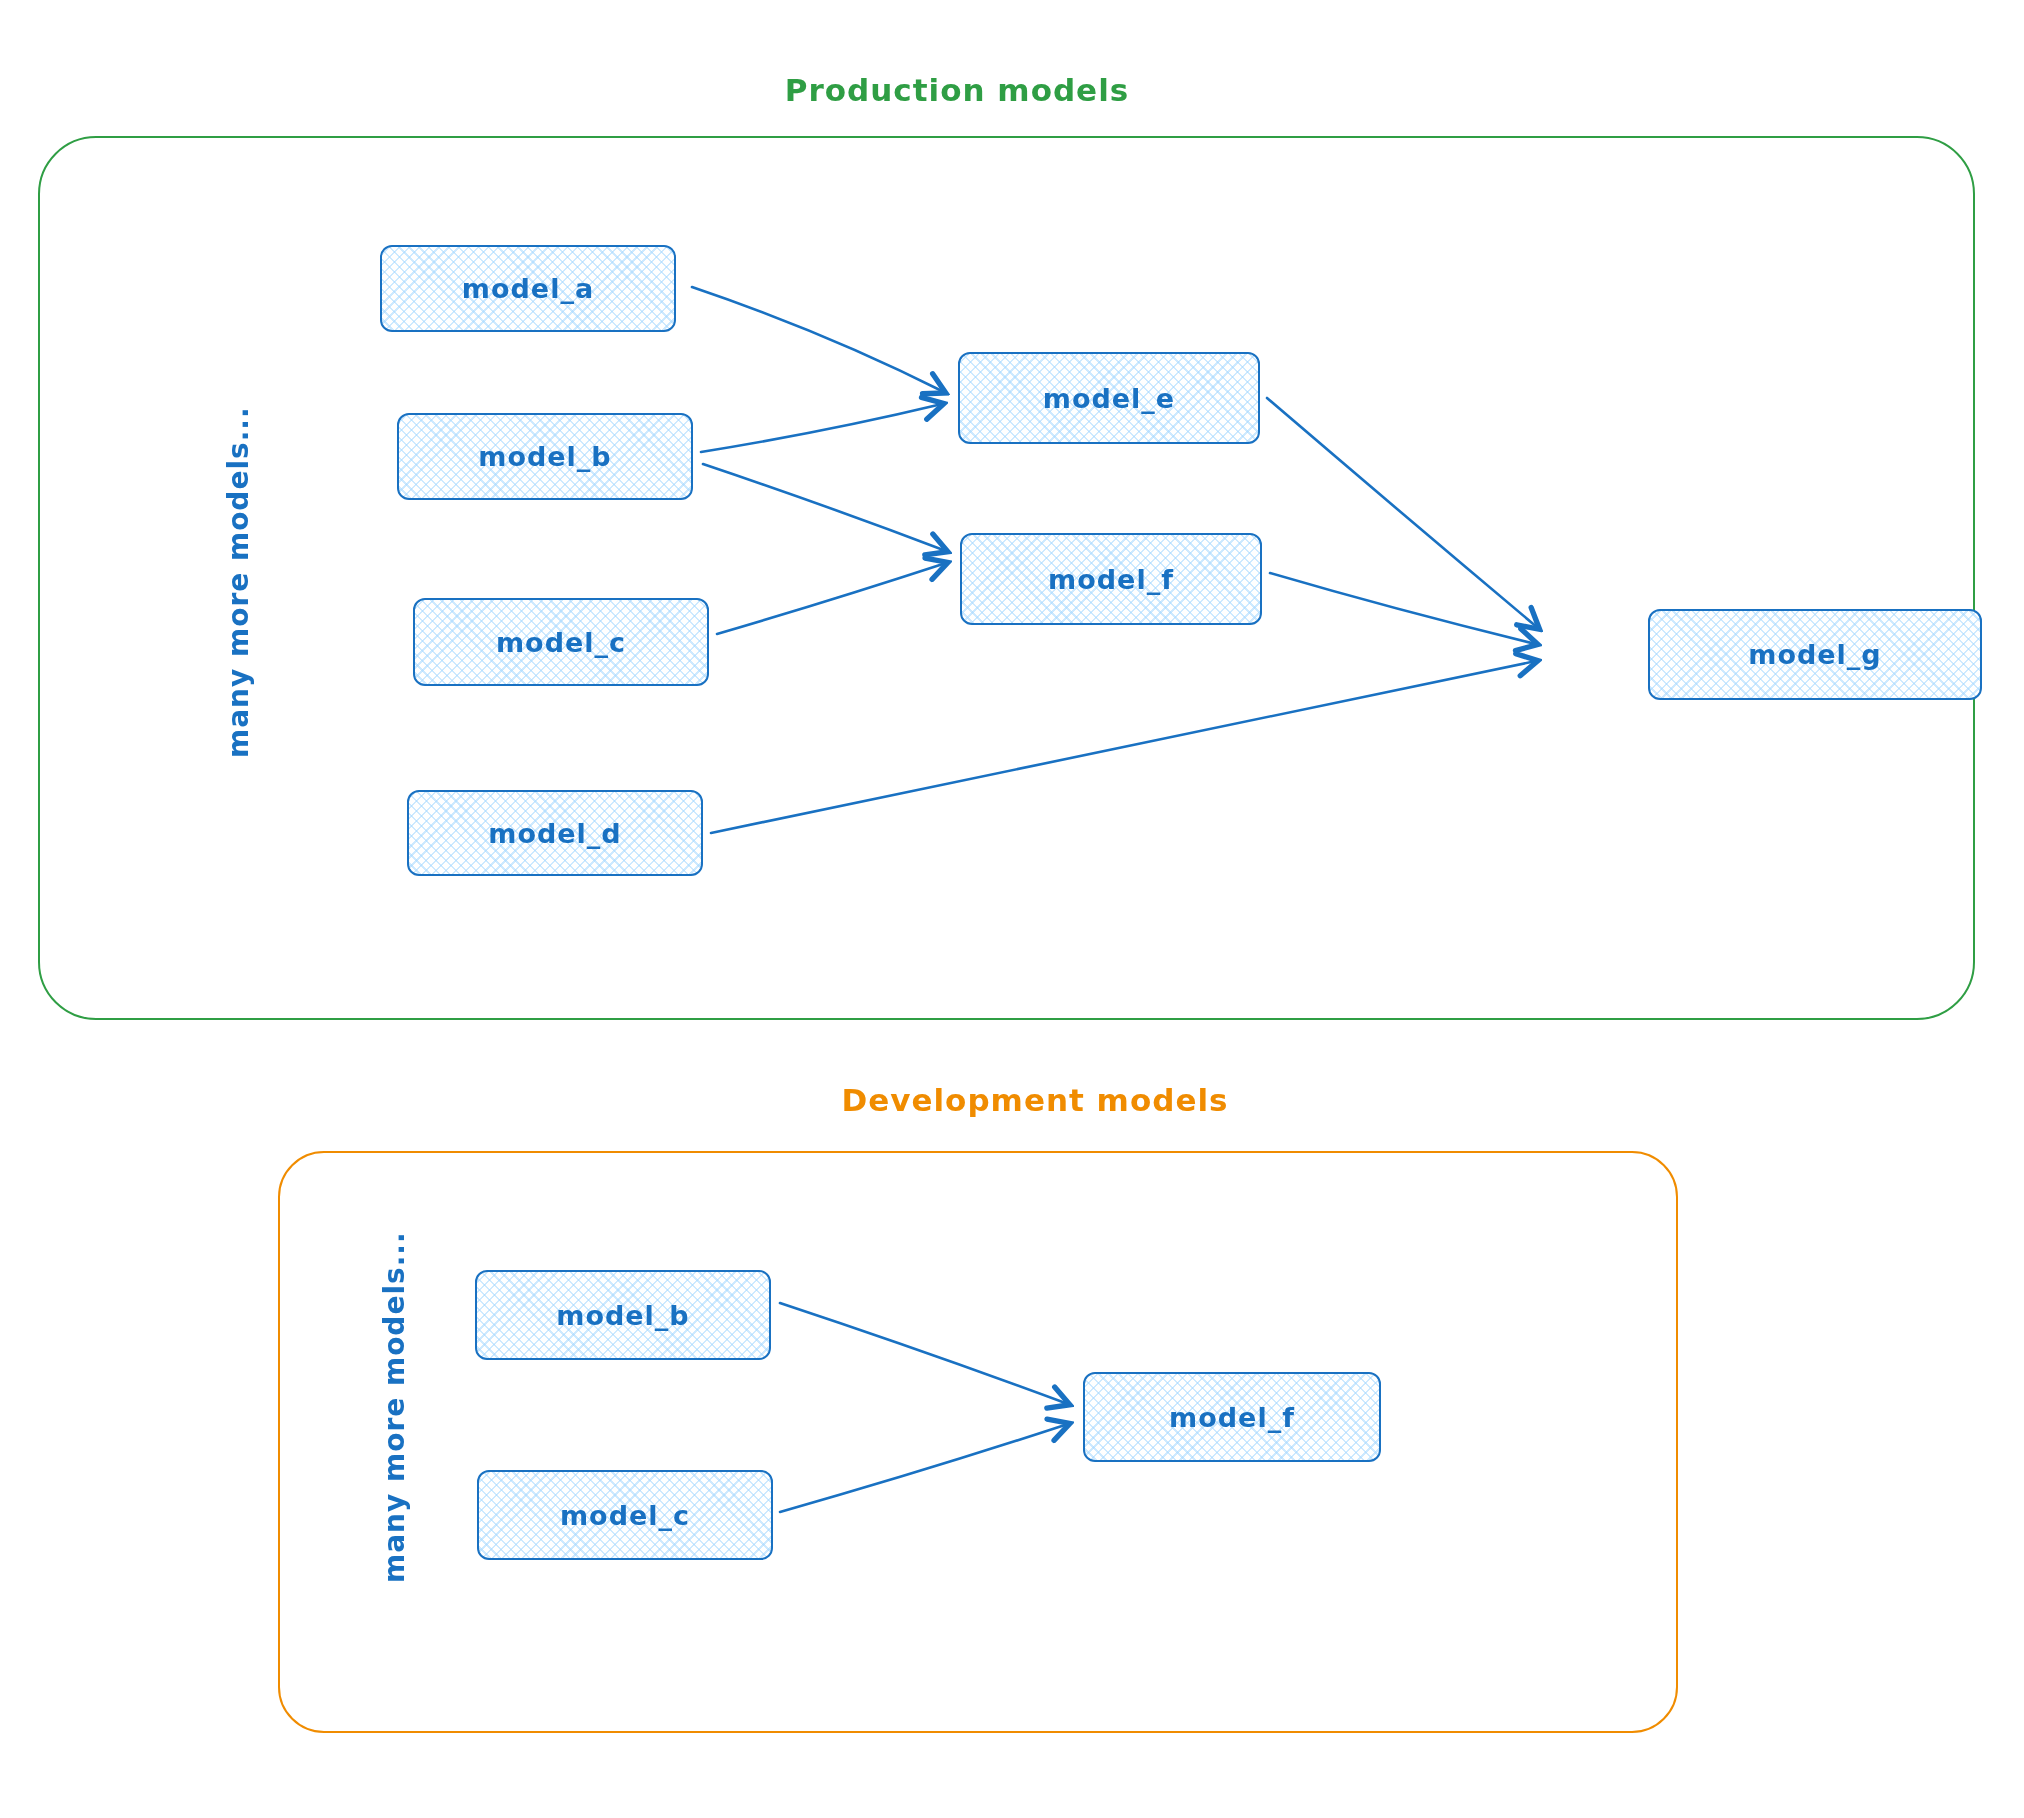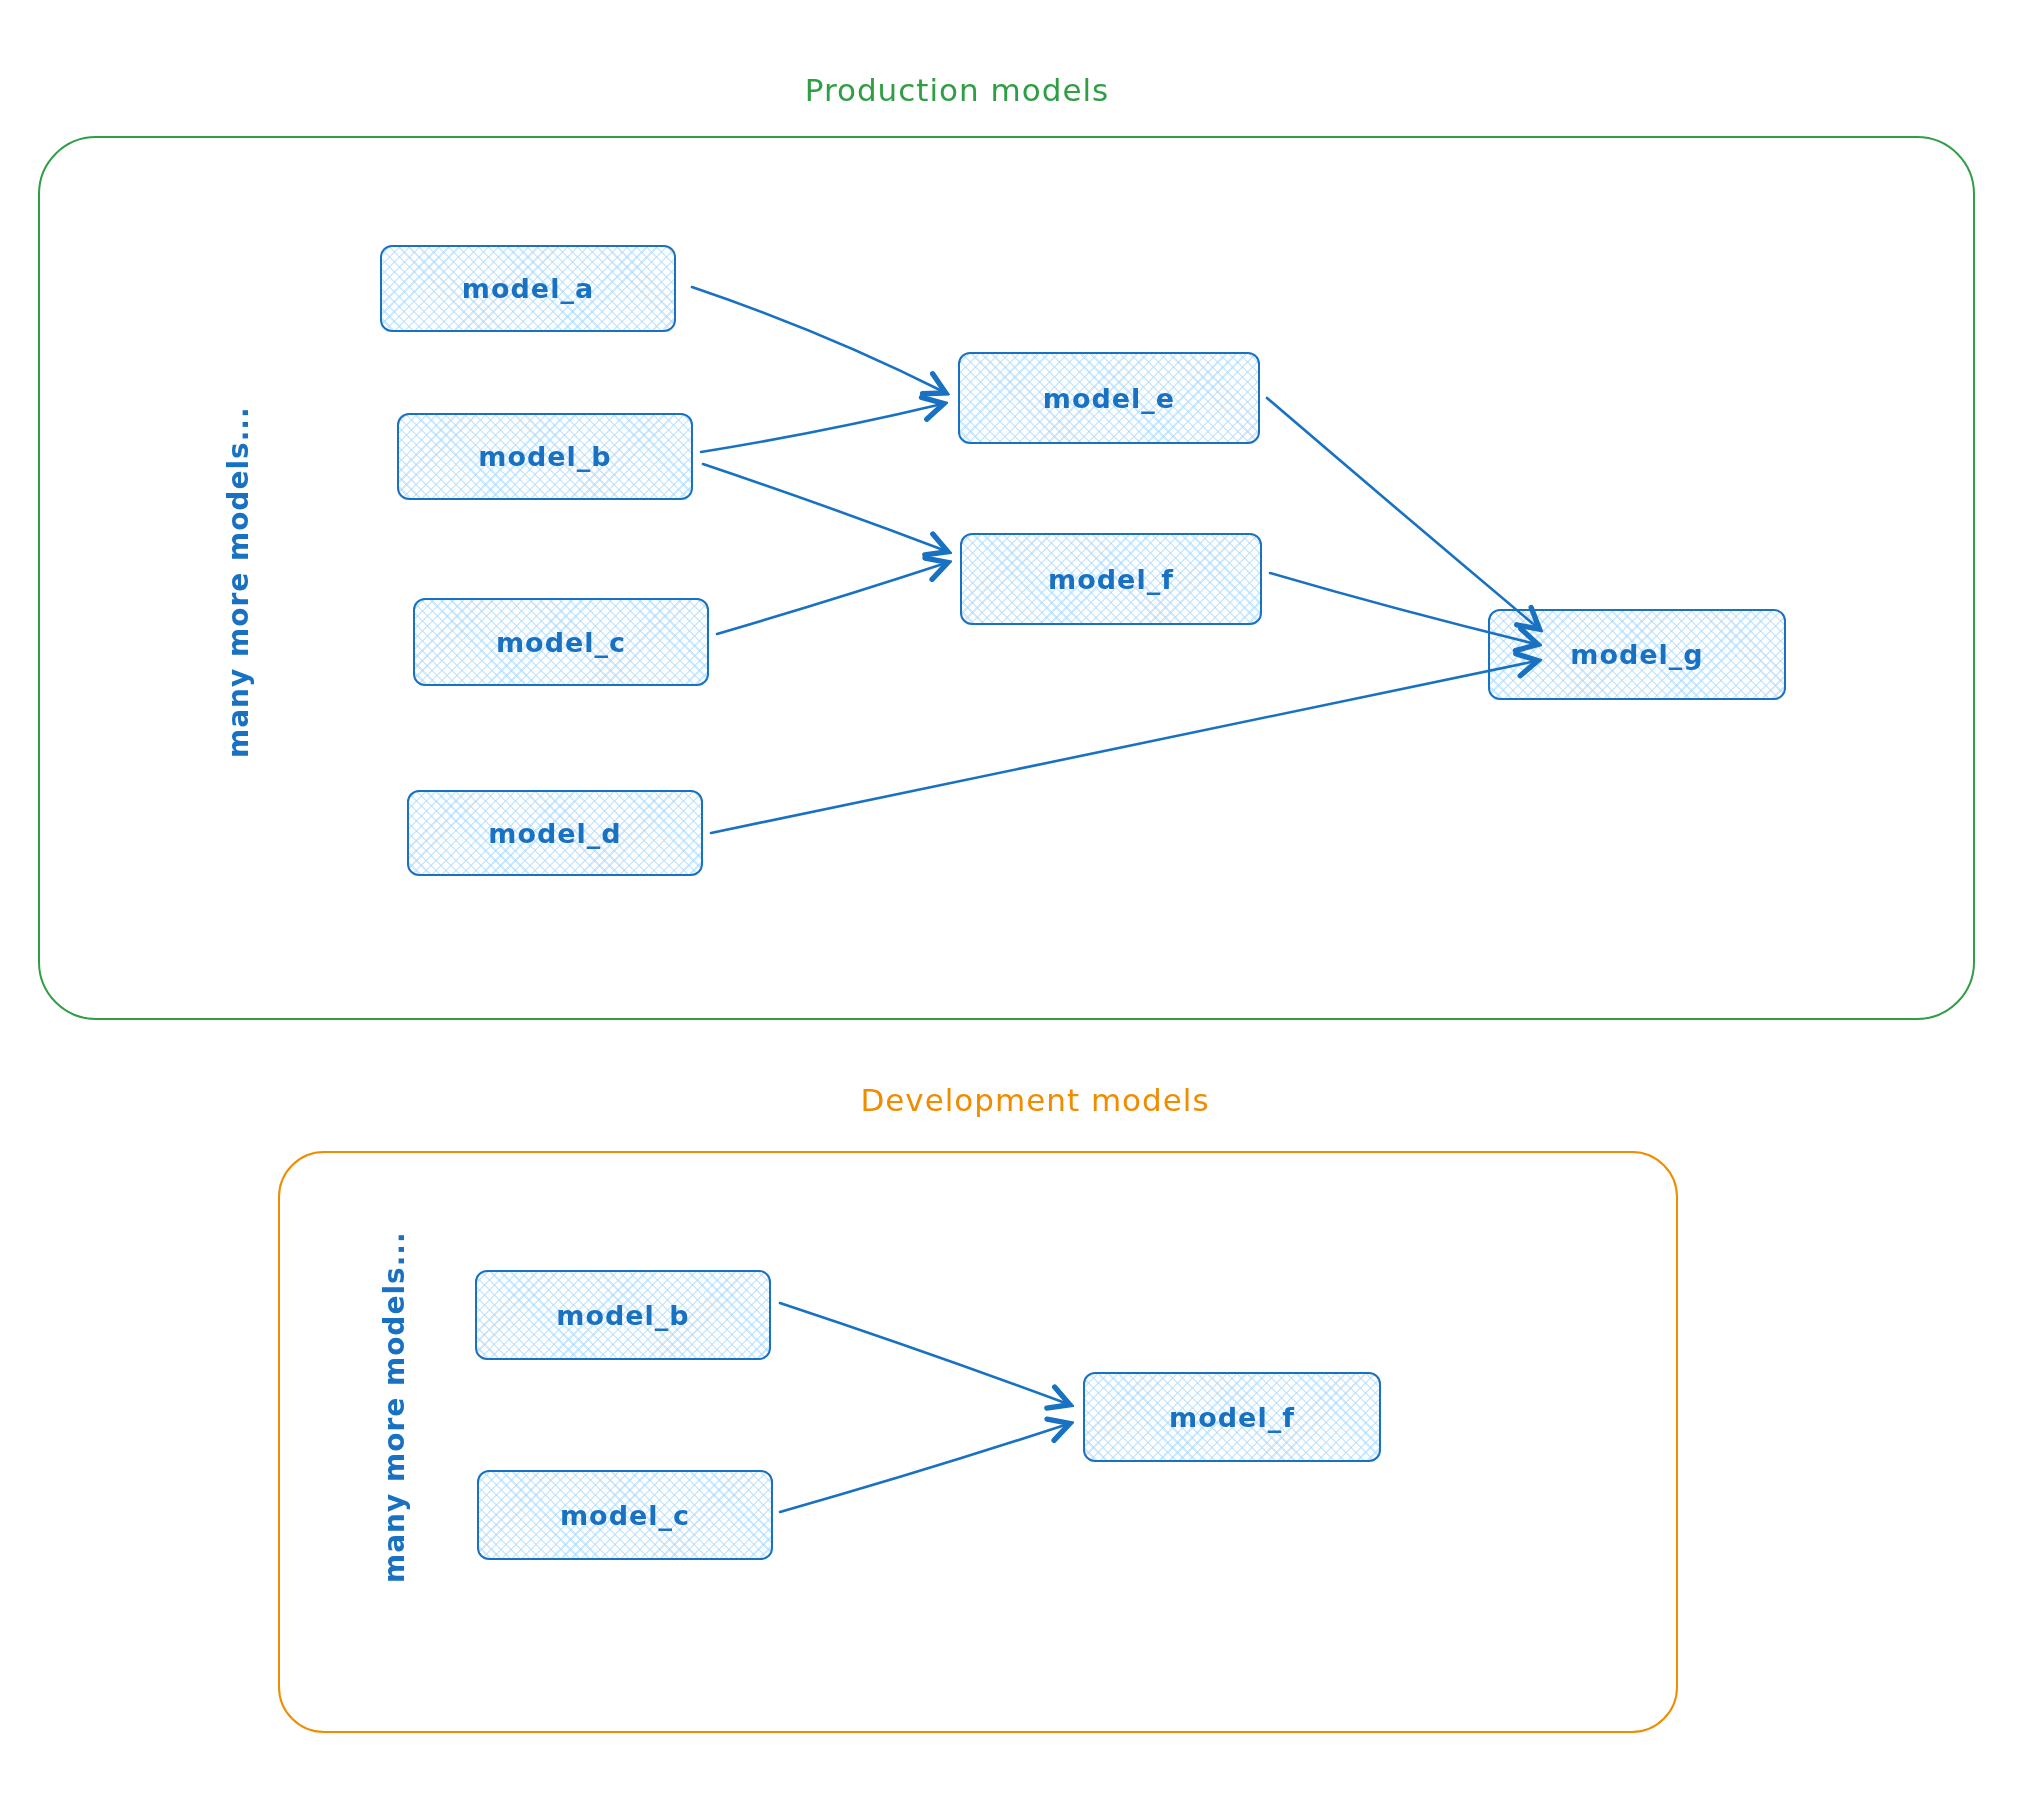--- a/index.html
+++ b/index.html
@@ -6,21 +6,21 @@
   body{
     font-family:"DejaVu Sans","Liberation Sans",sans-serif;
     width:2024px;height:1818px;position:relative;overflow:hidden;
     --node-stroke:#1971c2;
     --node-fill:rgba(165,216,255,0.55);
     --prod-border:#2f9e44;
     --dev-border:#f08c00;
   }
   .canvas{position:absolute;inset:0;width:2024px;height:1818px;}
   .section-title{
-    position:absolute;font-size:31px;font-weight:normal;letter-spacing:1px;
+    position:absolute;font-size:31px;font-weight:bold;letter-spacing:1px;
     white-space:nowrap;transform:translateX(-50%);
   }
   .section-title.prod{color:var(--prod-border);left:957px;top:72px;}
   .section-title.dev{color:var(--dev-border);left:1035px;top:1082px;}
   .frame{
     position:absolute;background:transparent;border-style:solid;border-width:2.5px;
   }
   .frame.prod{
     left:38px;top:136px;width:1933px;height:880px;
     border-color:var(--prod-border);border-radius:58px;
@@ -77,21 +77,21 @@
   </div>
   <div class="node" style="left:958px;top:352px;width:302px;height:92px;">
     <span>model_e</span>
   </div>
   <div class="node" style="left:407px;top:790px;width:296px;height:86px;">
     <span>model_d</span>
   </div>
   <div class="node" style="left:960px;top:533px;width:302px;height:92px;">
     <span>model_f</span>
   </div>
-  <div class="node" style="left:1488px;top:609px;width:298px;height:91px;">
+  <div class="node" style="left:1648px;top:609px;width:334px;height:91px;">
     <span>model_g</span>
   </div>
 
   <div class="section-title dev">Development models</div>
 
   <div class="frame dev"></div>
 
   <div class="sidenote dev">many more models...</div>
 
   <div class="node" style="left:475px;top:1270px;width:296px;height:90px;">

